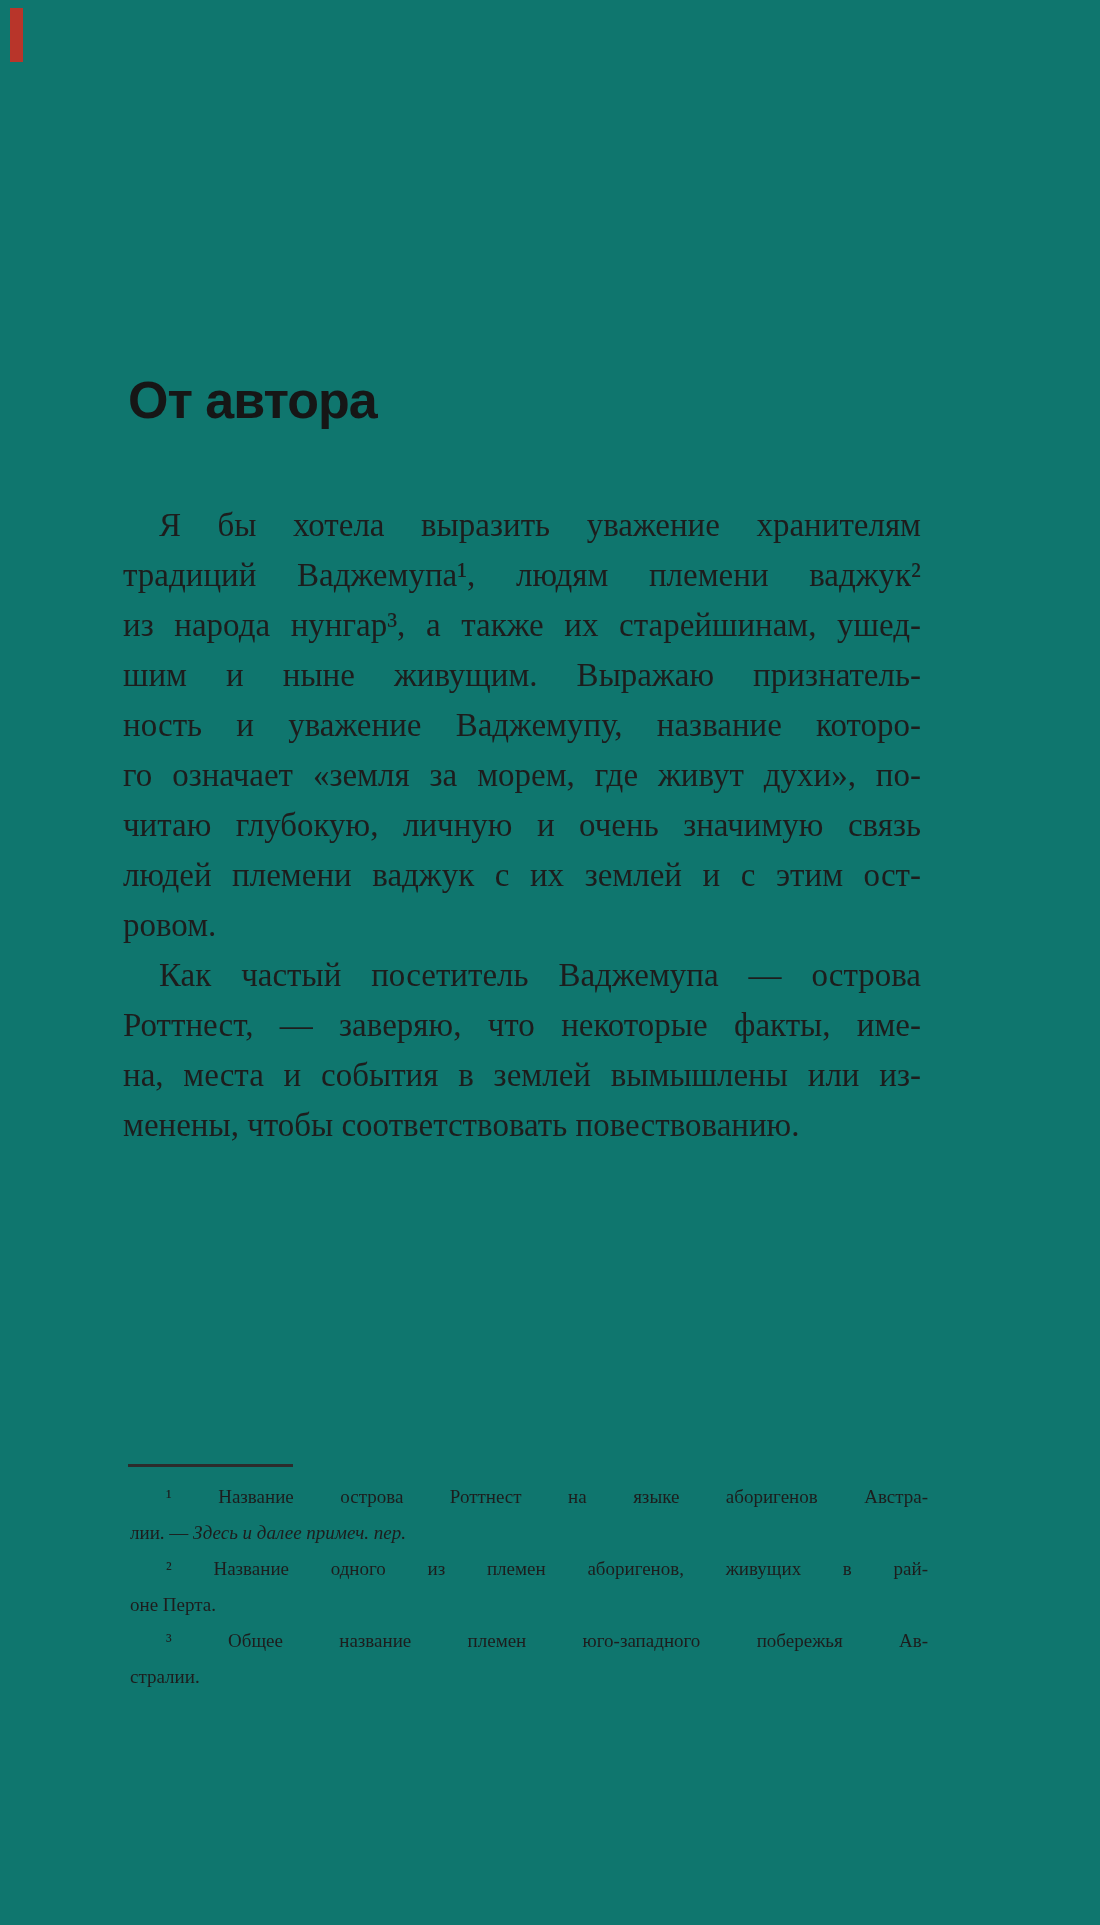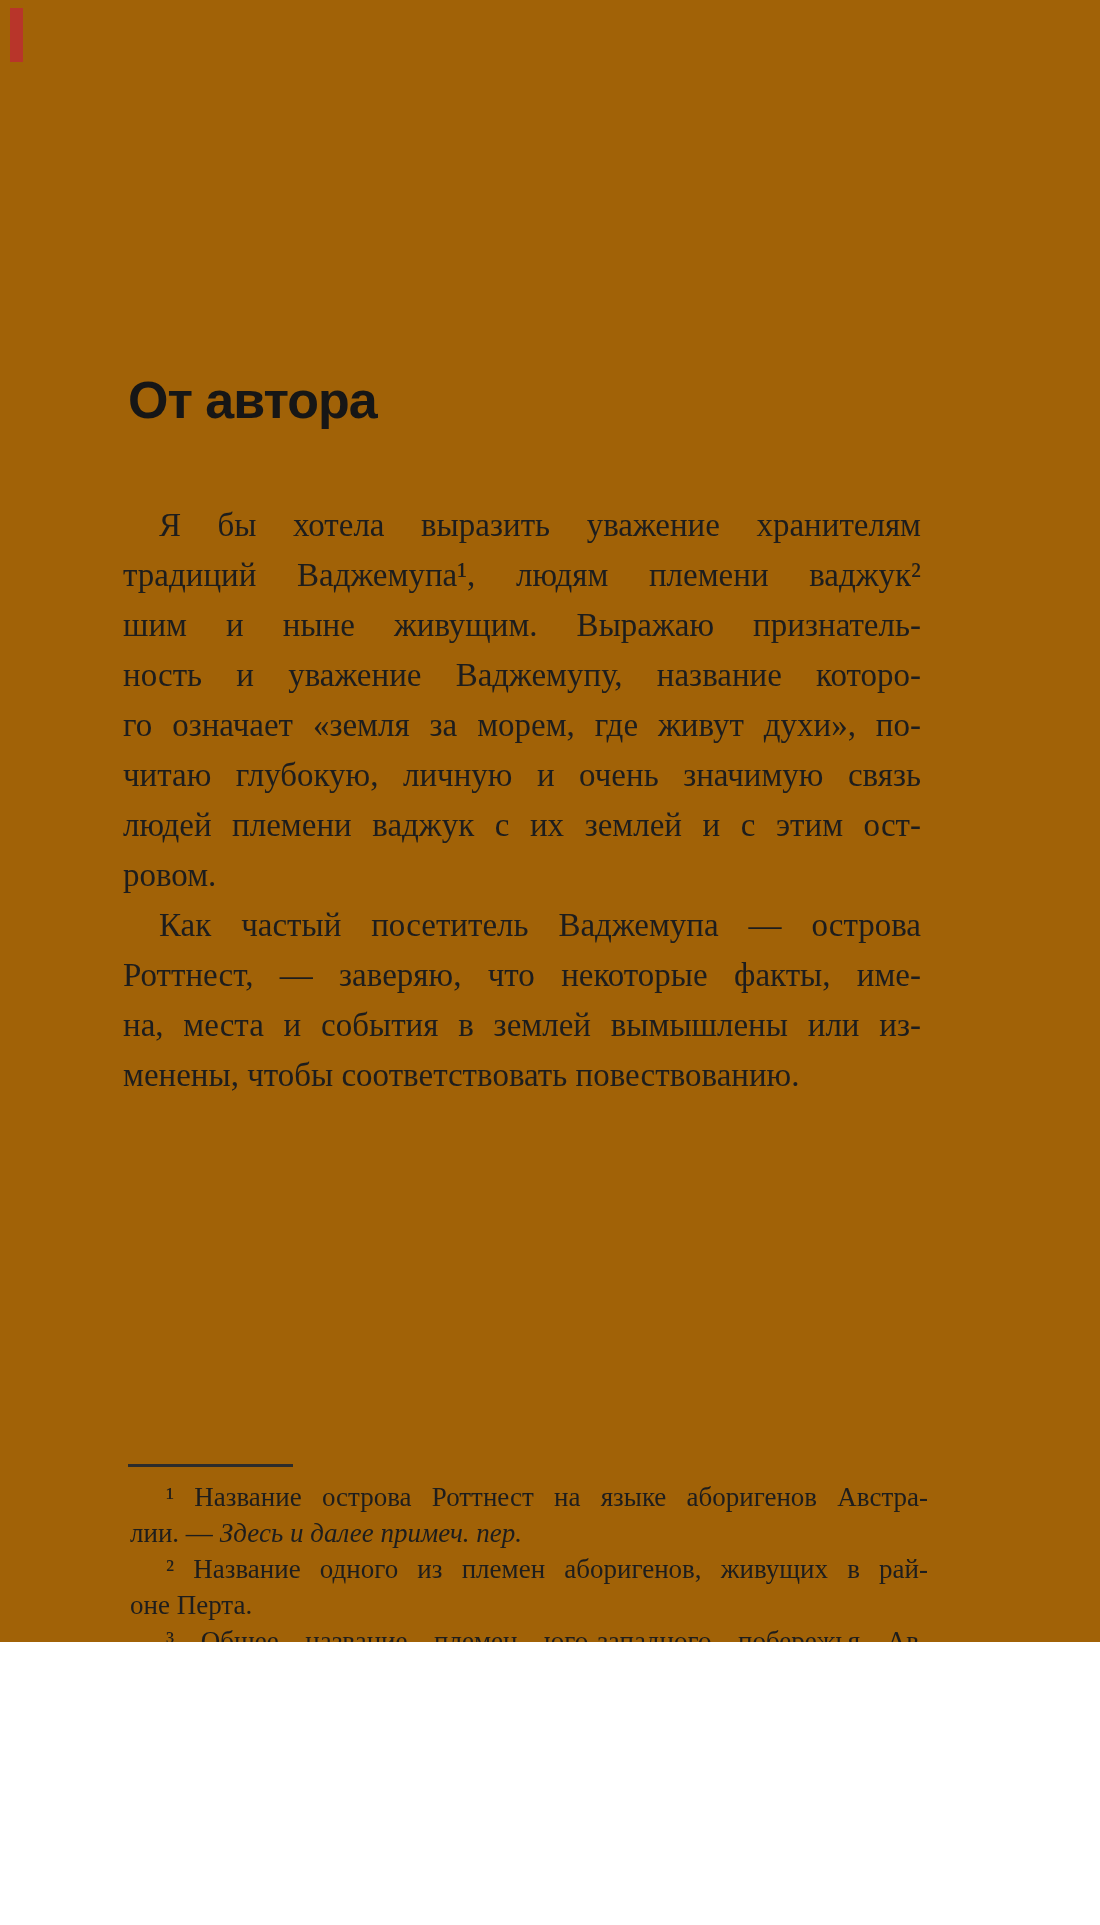--- a/index.html
+++ b/index.html
@@ -3,22 +3,22 @@
 <meta charset="utf-8">
 <style>
   html, body {
     margin: 0;
     padding: 0;
     background: #ffffff;
   }
   .page {
     position: relative;
     width: 1100px;
-    height: 1642px;
-    background: #a16207;
+    height: 1925px;
+    background: #0f766e;
     overflow: hidden;
     font-family: "Liberation Serif", serif;
   }
   .red-marker {
     position: absolute;
     left: 10px;
     top: 8px;
     width: 13px;
     height: 54px;
     background: #b8352a;
@@ -41,21 +41,21 @@
     width: 798px;
     font-size: 33px;
     line-height: 50px;
     color: #1d1d1d;
   }
   .fn-block {
     position: absolute;
     left: 130px;
     top: 1479px;
     width: 798px;
-    font-size: 27px;
+    font-size: 19px;
     line-height: 36px;
     color: #1d1d1d;
   }
   .line {
     text-align: justify;
     text-align-last: justify;
     white-space: normal;
   }
   .line.indent {
     padding-left: 36px;
@@ -80,20 +80,21 @@
 
 <div class="page">
 
   <div class="red-marker"></div>
 
   <h1 class="title">От автора</h1>
 
   <div class="body-block">
     <div class="line indent">Я бы хотела выразить уважение хранителям</div>
     <div class="line">традиций Ваджемупа¹, людям племени ваджук²</div>
+    <div class="line">из народа нунгар³, а также их старейшинам, ушед-</div>
     <div class="line">шим и ныне живущим. Выражаю признатель-</div>
     <div class="line">ность и уважение Ваджемупу, название которо-</div>
     <div class="line">го означает «земля за морем, где живут духи», по-</div>
     <div class="line">читаю глубокую, личную и очень значимую связь</div>
     <div class="line">людей племени ваджук с их землей и с этим ост-</div>
     <div class="line lastline">ровом.</div>
     <div class="line indent">Как частый посетитель Ваджемупа — острова</div>
     <div class="line">Роттнест, — заверяю, что некоторые факты, име-</div>
     <div class="line">на, места и события в землей вымышлены или из-</div>
     <div class="line lastline">менены, чтобы соответствовать повествованию.</div>

